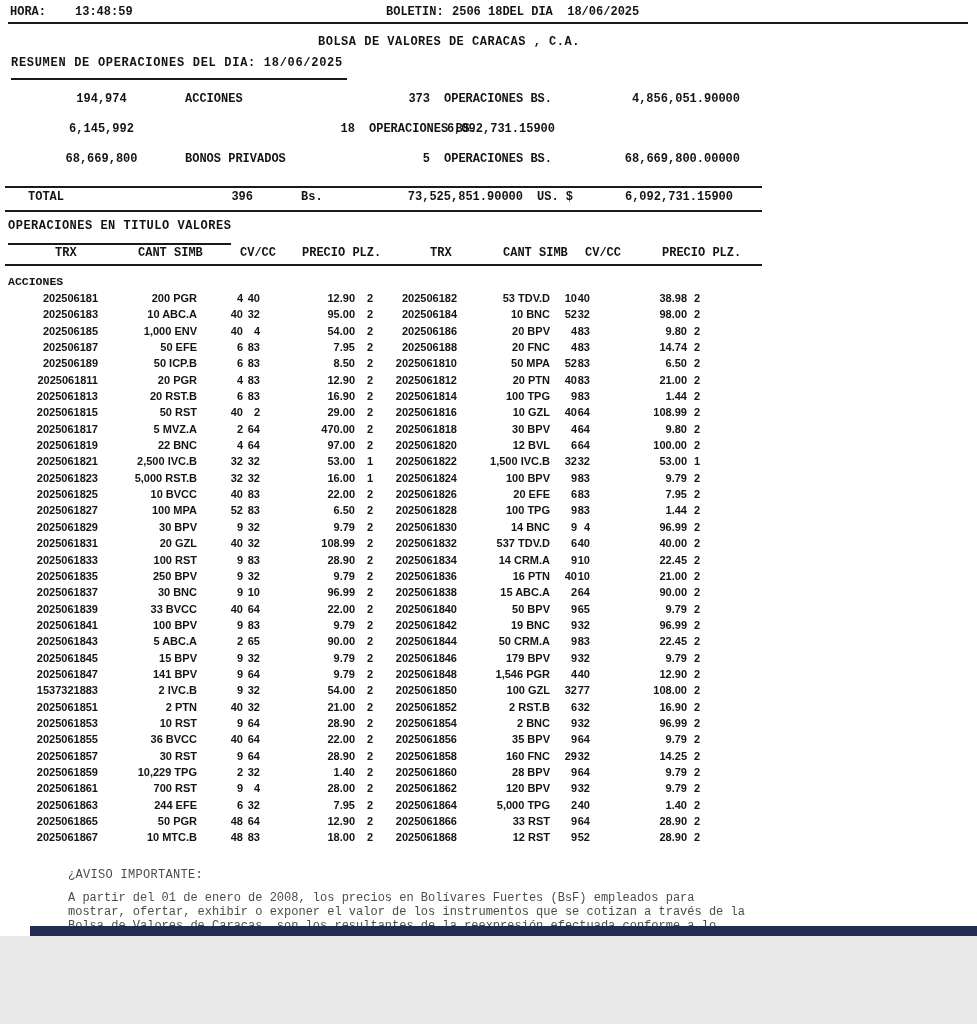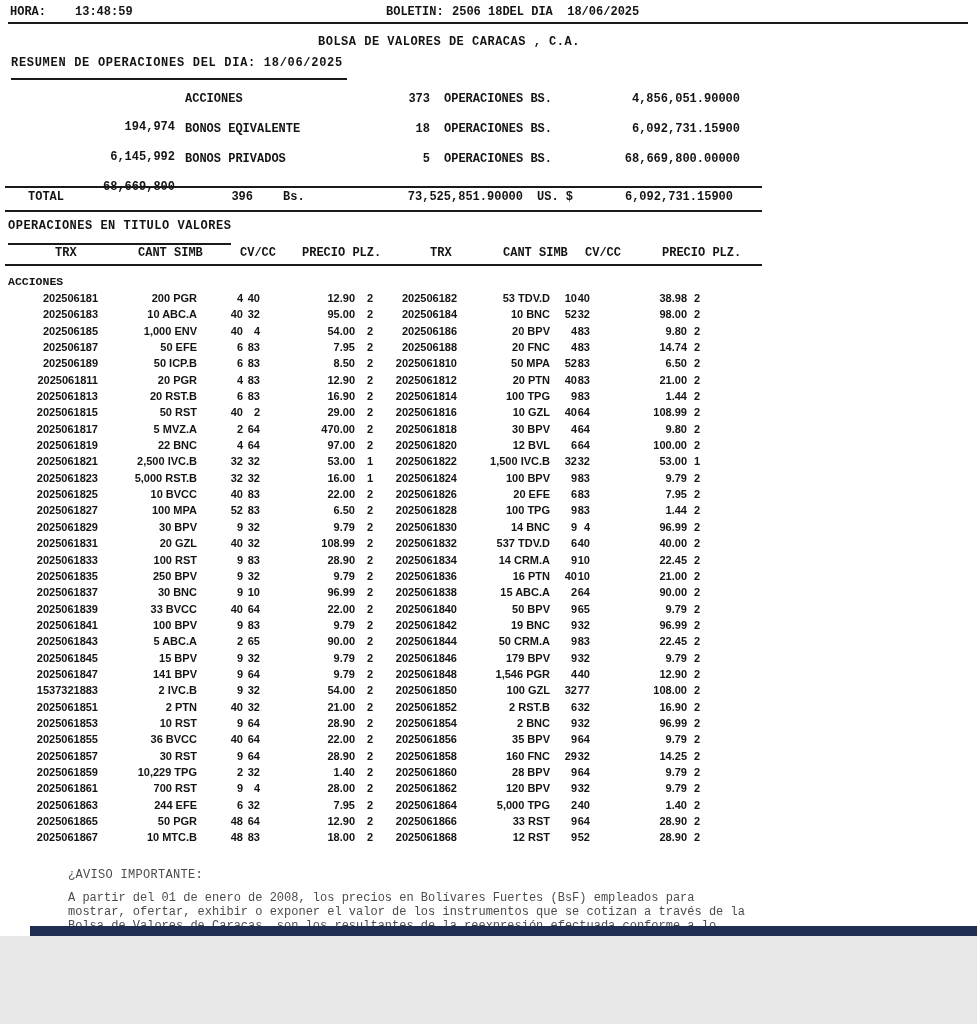--- a/index.html
+++ b/index.html
@@ -12,31 +12,31 @@
   .rule-heads{left:5px;width:757px;top:264px;}
 
   .hdr-label,.hdr-value{position:absolute;top:5px;font:bold 12px "Liberation Mono",monospace;white-space:pre;}
   .title{position:absolute;left:318px;top:35px;font:bold 12px "Liberation Mono",monospace;letter-spacing:.5px;white-space:pre;text-align:right;}
   .resumen{position:absolute;left:11px;top:56px;font:bold 12px "Liberation Mono",monospace;letter-spacing:.7px;
            border-bottom:2px solid #1a1a1a;padding:0 4px 8px 0;white-space:pre;}
 
   .summary{position:absolute;left:28px;top:92px;width:712px;}
   .sum-row{display:grid;grid-template-columns:147px 180px 75px 125px 185px;height:30px;
            font:bold 12px "Liberation Mono",monospace;white-space:pre;}
-  .sum-row .q{text-align:right;margin-top:28px;}
+  .sum-row .q{text-align:center;}
   .sum-row .l{padding-left:10px;}
   .sum-row .o{text-align:right;}
   .sum-row .ol{padding-left:14px;}
   .sum-row .a{text-align:right;}
 
   .total-row{position:absolute;left:28px;top:190px;width:705px;display:grid;
              grid-template-columns:100px 125px 80px 190px 90px 120px;
              font:bold 12px "Liberation Mono",monospace;white-space:pre;}
   .total-row .ops{text-align:right;}
-  .total-row .bs{padding-left:30px;}
+  .total-row .bs{padding-left:48px;}
   .total-row .amt{text-align:right;}
   .total-row .usd{padding-left:14px;}
 
   .section-title{position:absolute;left:8px;top:219px;font:bold 12px "Liberation Mono",monospace;letter-spacing:.5px;
                  border-bottom:2px solid #1a1a1a;padding-bottom:10px;white-space:pre;}
 
   .colhead{position:absolute;top:246px;font:bold 12px "Liberation Mono",monospace;white-space:pre;}
   .h1{left:55px;} .h2{left:138px;} .h3{left:240px;} .h4{left:302px;}
   .h5{left:430px;} .h6{left:503px;} .h7{left:585px;} .h8{left:662px;}
 
@@ -63,21 +63,21 @@
   <span class="hdr-value" style="left:75px">13:48:59</span>
   <span class="hdr-label" style="left:386px">BOLETIN:</span>
   <span class="hdr-value" style="left:452px">2506 18DEL DIA  18/06/2025</span>
   <div class="rule rule-top"></div>
 
   <div class="title">BOLSA DE VALORES DE CARACAS , C.A.</div>
   <div class="resumen">RESUMEN DE OPERACIONES DEL DIA: 18/06/2025</div>
 
   <div class="summary">
       <div class="sum-row"><span class="q">194,974</span><span class="l">ACCIONES</span><span class="o">373</span><span class="ol">OPERACIONES BS.</span><span class="a">4,856,051.90000</span></div>
-      <div class="sum-row"><span class="q">6,145,992</span><span class="l">BONOS EQIVALENTE</span><span class="o">18</span><span class="ol">OPERACIONES BS.</span><span class="a">6,092,731.15900</span></div>
+      <div class="sum-row"><span class="q">6,145,992</span><span class="o">18</span><span class="ol">OPERACIONES BS.</span><span class="a">6,092,731.15900</span></div>
       <div class="sum-row"><span class="q">68,669,800</span><span class="l">BONOS PRIVADOS</span><span class="o">5</span><span class="ol">OPERACIONES BS.</span><span class="a">68,669,800.00000</span></div>
     </div>
 
   <div class="rule rule-total-top"></div>
   <div class="total-row">
     <span>TOTAL</span>
     <span class="ops">396</span>
     <span class="bs">Bs.</span>
     <span class="amt">73,525,851.90000</span>
     <span class="usd">US. $</span>

